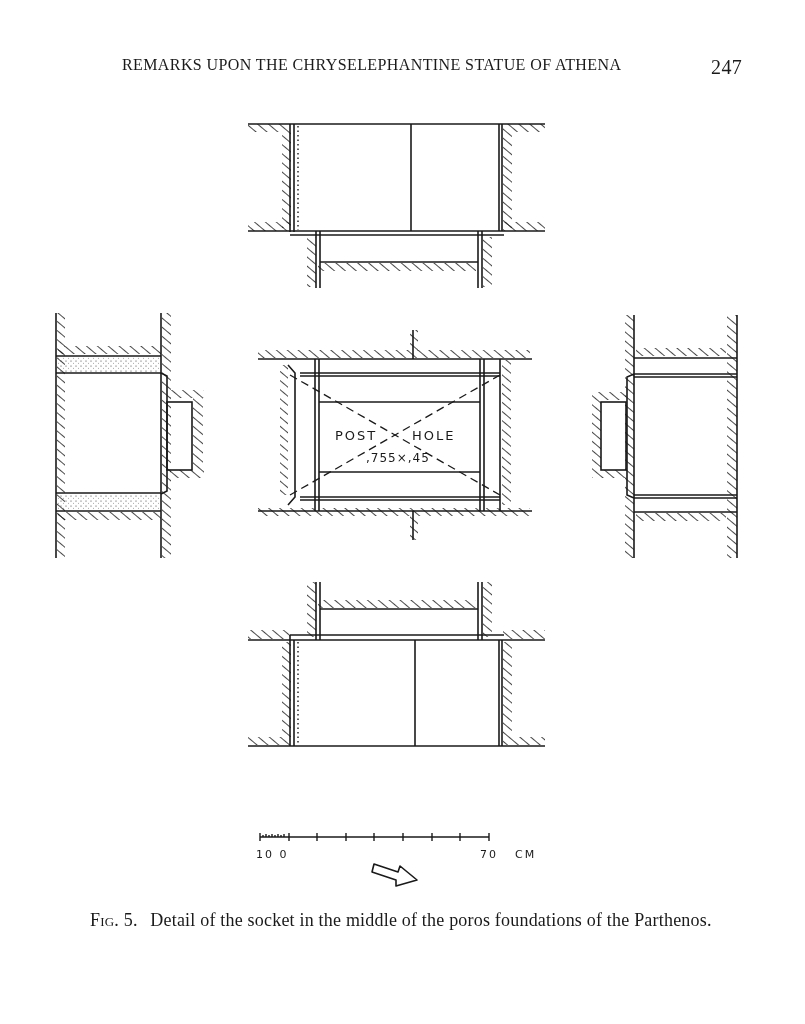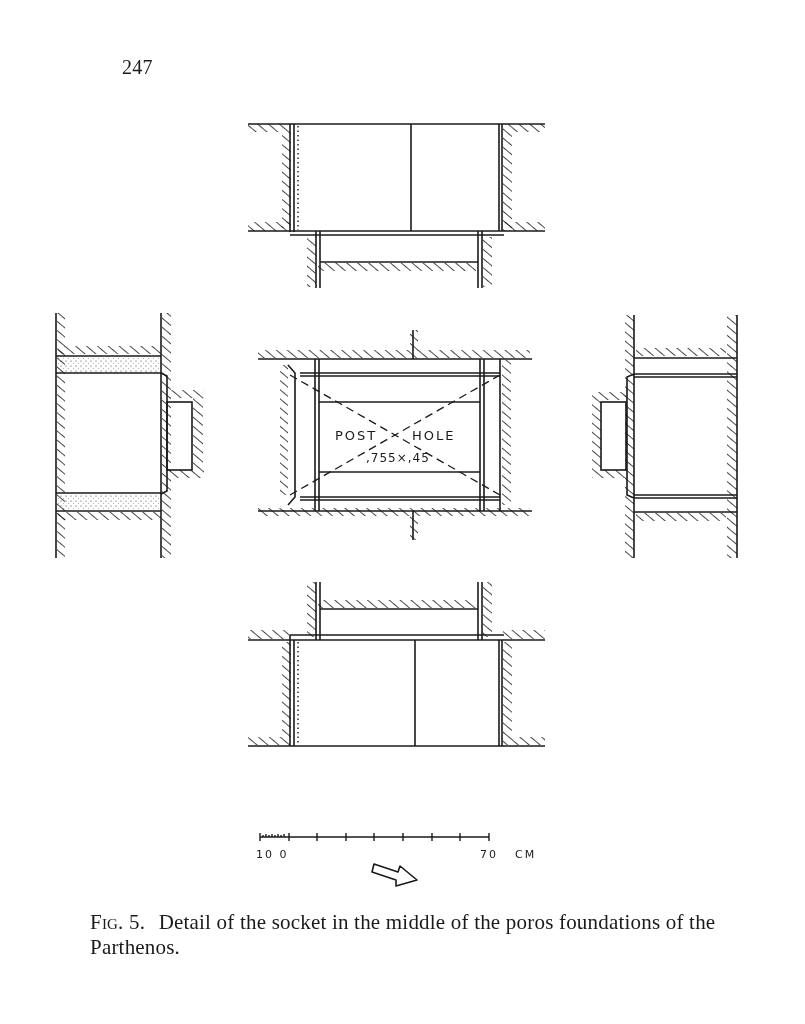--- a/index.html
+++ b/index.html
@@ -7,30 +7,31 @@
   .running-head {
     position: absolute; top: 56px; left: 122px; width: 620px;
     font-family: "DejaVu Serif", "Liberation Serif", serif; font-size: 14.5px;
     letter-spacing: 0.3px; display: flex; justify-content: space-between;
   }
   .running-head .title { font-family: "Liberation Serif", serif; font-size: 16px; letter-spacing: 0.4px; }
   .running-head .page { font-family: "Liberation Serif", serif; font-size: 20px; }
   svg.fig { position: absolute; left: 0; top: 0; }
   .caption {
     position: absolute; top: 910px; left: 90px; width: 640px;
-    font-family: "Liberation Serif", serif; font-size: 21px; letter-spacing: 0.2px;
+    font-family: "Liberation Serif", serif; font-size: 18px; letter-spacing: 0.2px;
   }
   .caption .fig-label { font-variant: small-caps; margin-right: 8px; }
   .lbl { font-family: "DejaVu Sans", sans-serif; font-size: 13px; letter-spacing: 2px; fill: #1a1a1a; }
   .scl { font-family: "DejaVu Sans", sans-serif; font-size: 11px; letter-spacing: 2px; fill: #1a1a1a; }
 </style>
 </head>
 <body>
 
 <div class="running-head">
+  <span class="title">REMARKS UPON THE CHRYSELEPHANTINE STATUE OF ATHENA</span>
   <span class="page">247</span>
 </div>
 
 <svg class="fig" width="805" height="1024" viewBox="0 0 805 1024">
   <defs>
     <pattern id="hatch" width="7" height="7" patternUnits="userSpaceOnUse" patternTransform="rotate(-50)">
       <line x1="0" y1="0" x2="0" y2="7" stroke="#1a1a1a" stroke-width="1.6"></line>
     </pattern>
     <pattern id="dots" width="5" height="5" patternUnits="userSpaceOnUse">
       <circle cx="1" cy="1" r="0.55" fill="#333"></circle>

